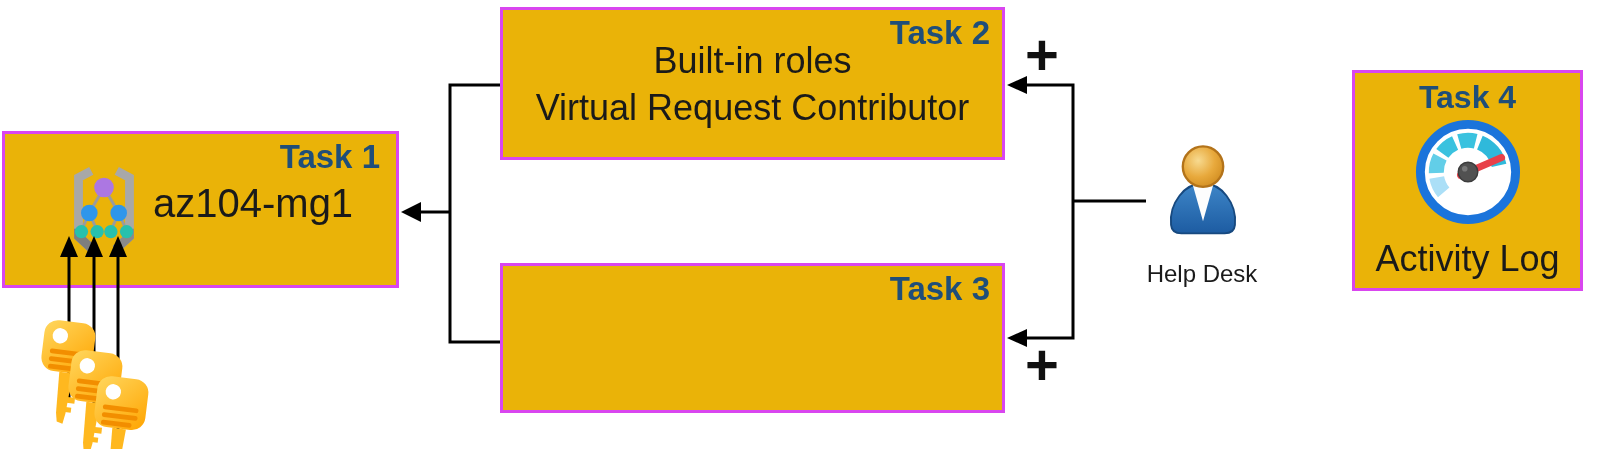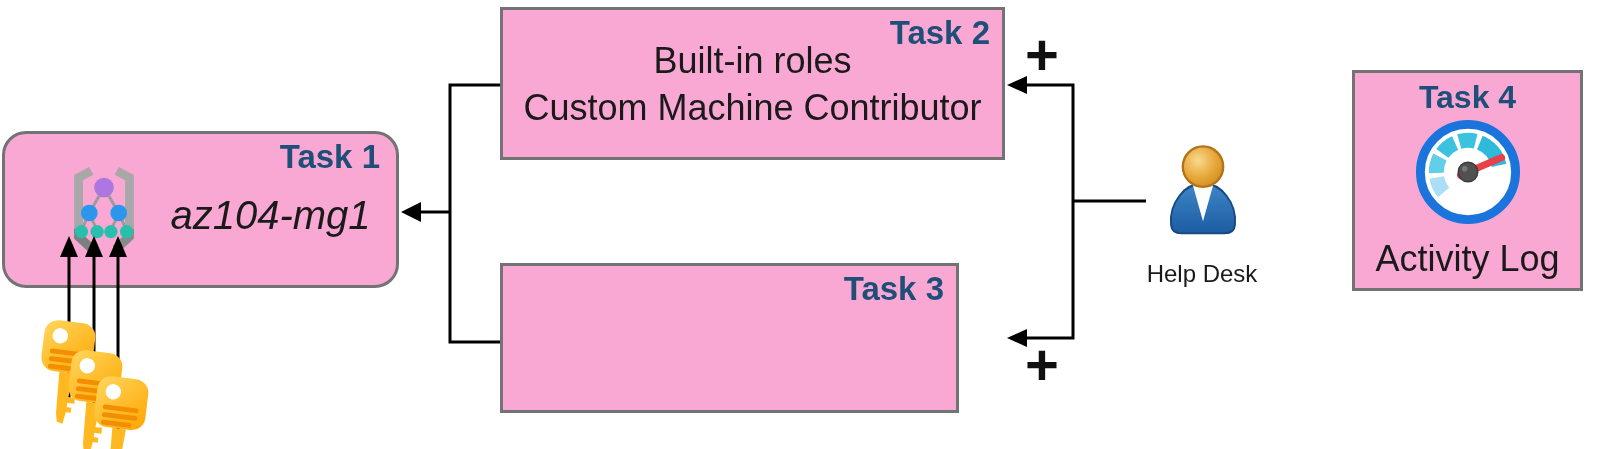--- a/index.html
+++ b/index.html
@@ -1,33 +1,33 @@
 <!DOCTYPE html>
 <html><head>
 <meta charset="utf-8">
 <style>
   html,body{margin:0;padding:0;background:#fff;}
   .stage{
     position:relative;width:1606px;height:449px;overflow:hidden;background:#ffffff;
     font-family:"Liberation Sans",sans-serif;color:#111;
   }
   .box{
-    position:absolute;box-sizing:border-box;background:#f9a8d4;border:3px solid #737373;
+    position:absolute;box-sizing:border-box;background:#eab308;border:3px solid #d946ef;
   }
   .task-label{
     position:absolute;top:4px;right:16px;font-weight:bold;font-size:33px;color:#1F4E79;
     letter-spacing:0px;
   }
   .center-lines{
     display:flex;flex-direction:column;justify-content:center;align-items:center;
     width:100%;height:100%;font-size:36px;line-height:47px;color:#1a1a1a;text-align:center;
   }
   .box1-title{
-    position:absolute;left:148px;right:8px;top:51px;font-size:40px;line-height:60px;
-    text-align:center;color:#1a1a1a;font-style:italic;
+    position:absolute;left:148px;right:8px;top:39px;font-size:40px;line-height:60px;
+    color:#1a1a1a;
   }
   .plus{
     position:absolute;width:60px;font-size:58px;line-height:1;font-weight:800;
     text-align:center;color:#101010;
   }
   .helpdesk-label{
     position:absolute;left:1092px;top:252px;width:220px;text-align:center;
     font-size:24px;line-height:44px;color:#1a1a1a;
   }
   .task4-inner{
@@ -37,21 +37,21 @@
   .task4-caption{font-size:36px;color:#1a1a1a;margin-top:10px;}
   svg{display:block;}
   .abs{position:absolute;}
   .nopointer{pointer-events:none;}
 </style>
 </head>
 <body>
 
 <div class="stage">
 
-  <div class="box" style="left:2px;top:131px;width:397px;height:157px;border-radius:24px;">
+  <div class="box" style="left:2px;top:131px;width:397px;height:157px;">
     <span class="task-label">Task 1</span>
 
     <span class="abs" style="left:50px;top:30px;">
       <svg width="98" height="98" viewBox="0 0 100 100">
         <path d="M37,7 L24,14 L24,74 L38,87" fill="none" stroke="#A8A8A8" stroke-width="9"></path>
         <path d="M24,66 L24,74 L38,87" fill="none" stroke="#7E7E7E" stroke-width="9"></path>
         <path d="M63,7 L76,14 L76,74 L62,87" fill="none" stroke="#A8A8A8" stroke-width="9"></path>
         <path d="M76,66 L76,74 L62,87" fill="none" stroke="#8A8A8A" stroke-width="9"></path>
         <g stroke="#9B9B9B" stroke-width="3">
           <line x1="50" y1="24" x2="35" y2="50"></line>
@@ -70,25 +70,25 @@
         <circle cx="73" cy="69" r="6.8" fill="#28C0AD"></circle>
       </svg>
     </span>
     <div class="box1-title">az104-mg1</div>
   </div>
 
   <div class="box" style="left:500px;top:7px;width:505px;height:153px;">
     <span class="task-label" style="right:12px;">Task 2</span>
     <div class="center-lines">
       <div>Built-in roles</div>
-      <div>Custom Machine Contributor</div>
+      <div>Virtual Request Contributor</div>
     </div>
   </div>
 
-  <div class="box" style="left:500px;top:263px;width:459px;height:150px;">
+  <div class="box" style="left:500px;top:263px;width:505px;height:150px;">
     <span class="task-label" style="right:12px;">Task 3</span>
     <div class="center-lines">
     </div>
   </div>
 
   <div class="box" style="left:1352px;top:70px;width:231px;height:221px;">
     <div class="task4-inner">
       <div class="task4-label">Task 4</div>
 
       <span>

